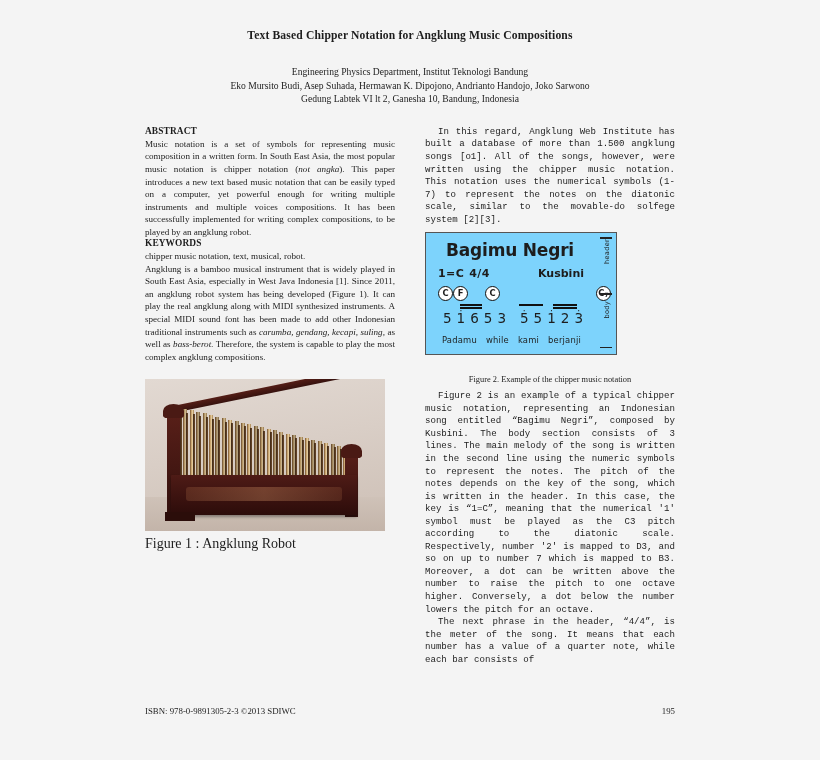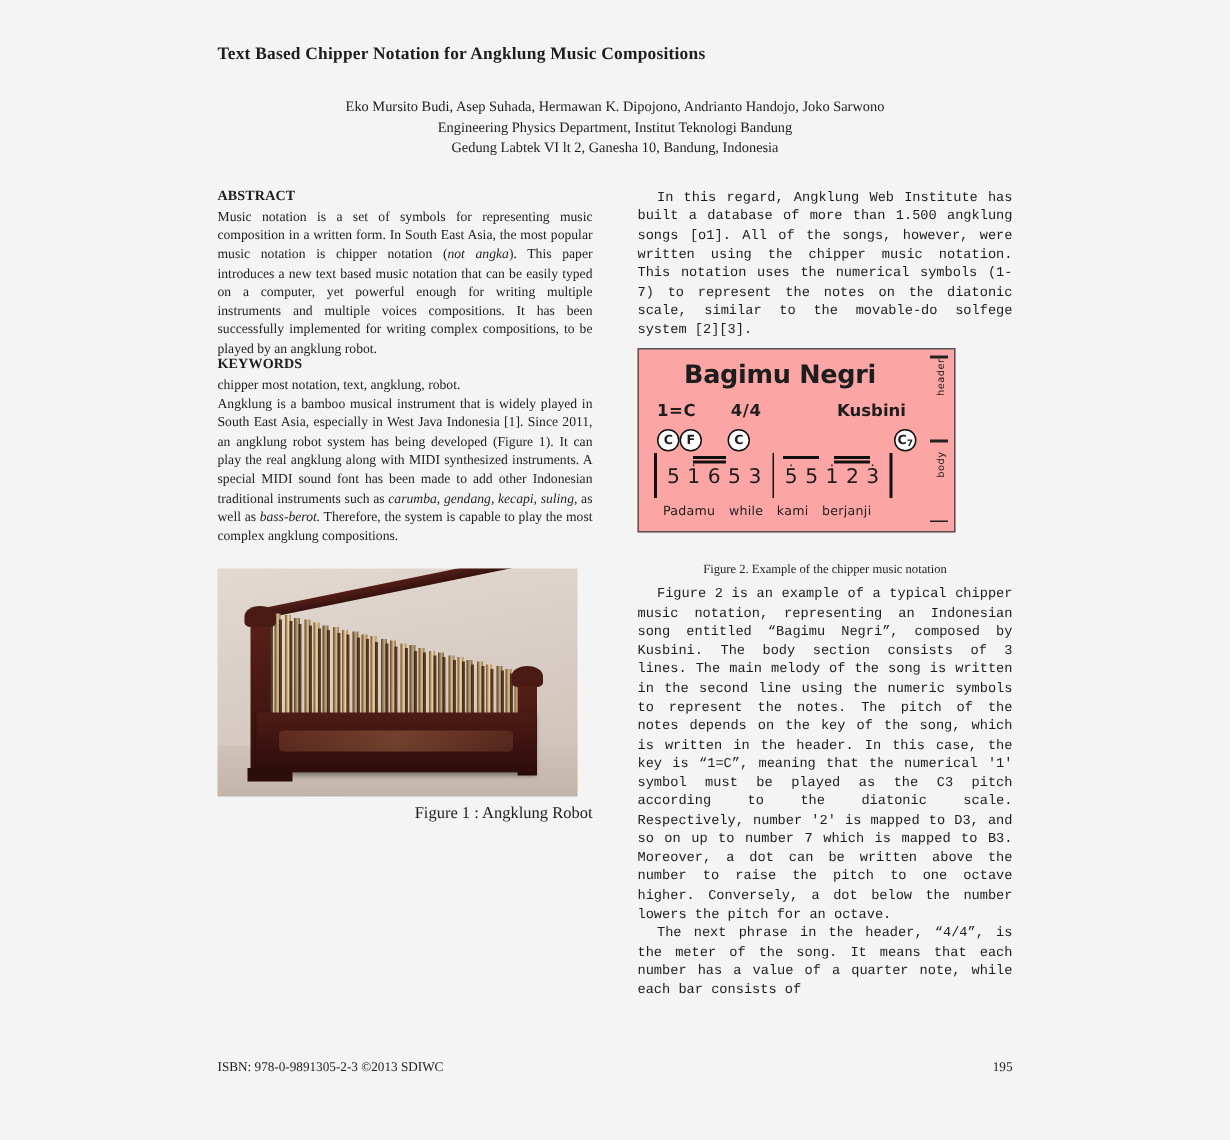--- a/index.html
+++ b/index.html
@@ -25,20 +25,21 @@
     position: absolute;
     left: 145px;
     top: 28px;
     width: 530px;
   }
 
   
   .paper-title {
     font-size: 11.6px;
     font-weight: bold;
+    text-align: center;
     letter-spacing: .15px;
     margin: 0 0 22px 0;
     line-height: 1.3;
     font-family: Liberation Serif, serif;
   }
   .authors-block {
     text-align: center;
     font-size: 9.6px;
     line-height: 1.42;
     margin-bottom: 20px;
@@ -152,31 +153,31 @@
   }
   .base-foot {
     position: absolute;
     left: 20px;
     bottom: 10px;
     width: 30px;
     height: 9px;
     background: #2b0d0a;
   }
   .fig-caption {
-    font-size: 11px;
-    text-align: right;
+    font-size: 14px;
+    text-align: left;
     margin-top: 5px;
   }
 
   
   .fig2-box {
     margin-top: 6px;
-    width: 212px;
+    width: 192px;
     border: 1px solid #555;
-    background: #fca5a5;
+    background: #7dd3fc;
     padding: 6px 4px 7px 4px;
     box-sizing: border-box;
     position: relative;
     font-family: "DejaVu Sans", sans-serif;
   }
   .fig2-inner { position: relative; padding-right: 22px; }
   .notation-title {
     font-size: 17px;
     font-weight: bold;
     text-align: center;
@@ -187,21 +188,21 @@
   .notation-meta {
     display: flex;
     justify-content: space-between;
     align-items: baseline;
     font-size: 11px;
     font-weight: bold;
     padding: 0 6px 0 8px;
     margin-bottom: 6px;
   }
   .key-meter { letter-spacing: .4px; }
-  .key-meter .meter { margin-left: 23px; }
+  .key-meter .meter { margin-left: 5px; }
   .chord-row {
     position: relative;
     height: 15px;
     margin: 0 0 1px 8px;
   }
   .chord {
     position: absolute;
     top: 0;
     width: 13px;
     height: 13px;
@@ -316,34 +317,34 @@
 </head>
 <body>
 
 <div class="page">
 
   <div class="content">
 
     <div class="paper-title">Text Based Chipper Notation for Angklung Music Compositions</div>
 
     <div class="authors-block">
+      <div>Engineering Physics Department, Institut Teknologi Bandung</div>
       <div>Eko Mursito Budi, Asep Suhada, Hermawan K. Dipojono, Andrianto Handojo, Joko Sarwono</div>
-      <div>Engineering Physics Department, Institut Teknologi Bandung</div>
       <div>Gedung Labtek VI lt 2, Ganesha 10, Bandung, Indonesia</div>
     </div>
 
     <div class="columns">
 
       <div class="col">
 
         <h2 class="sec">ABSTRACT</h2>
         <p class="body"><span>Music notation is a set of symbols for representing music composition in a written form. In South East Asia, the most popular music notation is chipper notation (</span><em>not angka</em><span>). This paper introduces a new text based music notation that can be easily typed on a computer, yet powerful enough for writing multiple instruments and multiple voices compositions. It has been successfully implemented for writing complex compositions, to be played by an angklung robot.</span></p>
 
         <h2 class="sec sec-gap">KEYWORDS</h2>
-        <p class="kw">chipper most notation, text, angklung, robot.</p>
+        <p class="kw">chipper music notation, text, musical, robot.</p>
 
         <p class="body"><span>Angklung is a bamboo musical instrument that is widely played in South East Asia, especially in West Java Indonesia [1]. Since 2011, an angklung robot system has being developed (Figure 1). It can play the real angklung along with MIDI synthesized instruments. A special MIDI sound font has been made to add other Indonesian traditional instruments such as </span><em>carumba, gendang, kecapi, suling,</em><span> as well as </span><em>bass-berot.</em><span> Therefore, the system is capable to play the most complex angklung compositions.</span></p>
 
         <div class="fig1-wrap">
           <div class="photo">
             <div class="photo-floor"></div>
             <div class="top-rail"></div>
             <div class="tube-zone" id="tubeZone">
                 <div class="tube" style="left: 2px; height: 70px; filter: brightness(0.82);"></div>
                 <div class="tube" style="left: 5px; width: 2px; height: 66px; background: linear-gradient(90deg, rgb(61, 38, 21), rgb(107, 74, 42));"></div>

